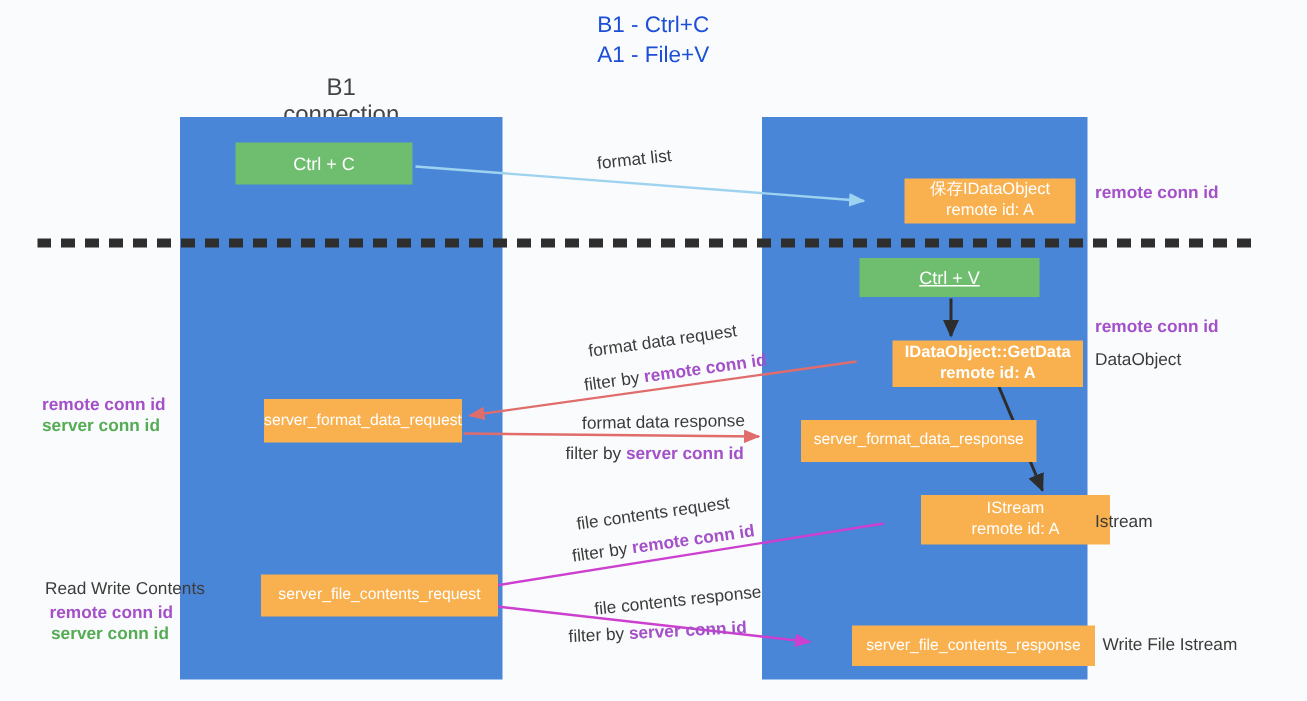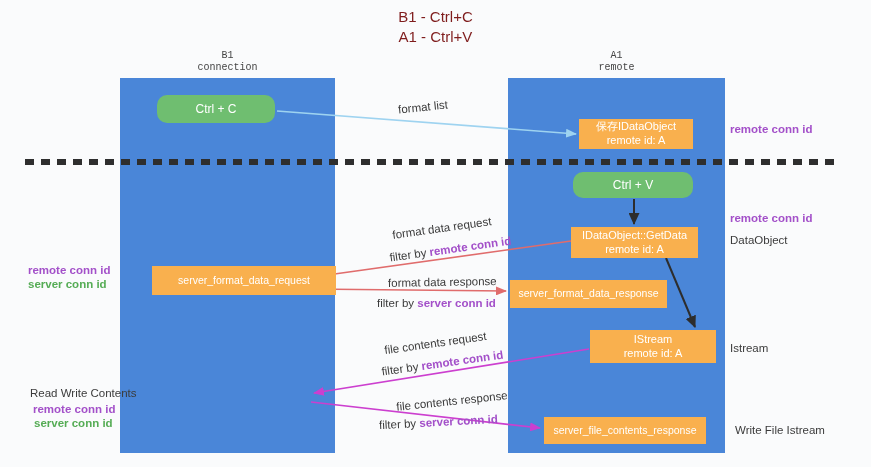--- a/index.html
+++ b/index.html
@@ -1,62 +1,58 @@
 <!DOCTYPE html>
 <html><head>
 <meta charset="utf-8">
 <style>
   html,body{margin:0;padding:0;}
   .canvas{
     position:relative;width:871px;height:467px;background:#fafbfc;
     font-family:"Liberation Sans",sans-serif;overflow:hidden;color:#3b3b3b;
   }
   .title{position:absolute;top:7px;left:0;width:871px;text-align:center;
-    font-size:15px;color:#7f1d1d;line-height:1.35;}
-  .col-head{position:absolute;top:50px;text-align:center;font-size:10px;color:#444;line-height:1.15;font-family:Liberation Mono, monospace;}
+    font-size:15px;color:#1d4ed8;line-height:1.35;}
+  .col-head{position:absolute;top:50px;text-align:center;font-size:16px;color:#444;line-height:1.15;}
   .col-head-b1{left:120px;width:215px;}
   .col-head-a1{left:508px;width:217px;}
   .column{position:absolute;top:78px;height:375px;background:#4A86D8;}
   .col-b1{left:120px;width:215px;}
   .col-a1{left:508px;width:217px;}
   .dash-sep{position:absolute;left:25px;top:159px;width:809px;height:6px;
     background:repeating-linear-gradient(90deg,#2e2e2e 0 9px,transparent 9px 16px);}
   .node{position:absolute;display:flex;flex-direction:column;align-items:center;
     justify-content:center;color:#fff;text-align:center;font-size:11px;line-height:1.25;
     white-space:nowrap;}
-  .green{background:#6FBE70;border-radius:10px;}
-  .orange{background:#F9B04E;}
+  .green{background:#6FBE70;}
+  .orange{background:#F9B04E;margin-left:24px;}
   .srv{font-size:10.5px;}
   .flabel{position:absolute;font-size:11.5px;color:#3b3b3b;white-space:nowrap;}
   .side{position:absolute;font-size:11.5px;white-space:nowrap;}
   .purple{color:#A350C9;font-weight:bold;}
   .greentxt{color:#55AC55;font-weight:bold;}
   svg.arrows{position:absolute;left:0;top:0;z-index:3;}
   .column{z-index:1;}
   .dash-sep{z-index:4;}
   .node{z-index:5;}
   .flabel,.side{z-index:6;}
 </style>
 </head>
 <body>
 
 <div class="canvas">
 
   <div class="title">
     <div>B1 - Ctrl+C</div>
-    <div>A1 - Ctrl+V</div>
+    <div>A1 - File+V</div>
   </div>
 
   <div class="col-head col-head-b1">
     <div>B1</div>
     <div>connection</div>
-  </div>
-  <div class="col-head col-head-a1">
-    <div>A1</div>
-    <div>remote</div>
   </div>
 
   <div class="column col-b1"></div>
   <div class="column col-a1"></div>
 
   <svg class="arrows" width="871" height="467">
     <defs>
       <marker id="mBlue" markerUnits="userSpaceOnUse" markerWidth="11" markerHeight="9" refX="10" refY="4.5" orient="auto">
         <path d="M0,0 L11,4.5 L0,9 z" fill="#9ED3F0"></path>
       </marker>
@@ -83,42 +79,45 @@
 
   <div class="node green" style="left:157px;top:95px;width:118px;height:28px;font-size:12px;">
     <span>Ctrl + C</span>
   </div>
 
   <div class="node orange" style="left:579px;top:119px;width:114px;height:30px;">
     <span>保存IDataObject</span>
     <span>remote id: A</span>
   </div>
 
-  <div class="node green" style="left:573px;top:172px;width:120px;height:26px;font-size:12px;">
+  <div class="node green" style="left:573px;top:172px;width:120px;height:26px;font-size:12px;text-decoration:underline;">
     <span>Ctrl + V</span>
   </div>
 
-  <div class="node orange" style="left:571px;top:227px;width:127px;height:31px;">
+  <div class="node orange" style="left:571px;top:227px;width:127px;height:31px;font-weight:bold;">
     <span>IDataObject::GetData</span>
     <span>remote id: A</span>
   </div>
 
   <div class="node orange" style="left:590px;top:330px;width:126px;height:33px;">
     <span>IStream</span>
     <span>remote id: A</span>
   </div>
 
-  <div class="node orange srv" style="left:152px;top:266px;width:184px;height:29px;text-align:right;">
+  <div class="node orange srv" style="left:152px;top:266px;width:132px;height:29px;text-align:right;">
     <span>server_format_data_request</span>
   </div>
 
   <div class="node orange srv" style="left:510px;top:280px;width:157px;height:28px;">
     <span>server_format_data_response</span>
   </div>
 
+  <div class="node orange srv" style="left:150px;top:383px;width:158px;height:28px;">
+    <span>server_file_contents_request</span>
+  </div>
 
   <div class="node orange srv" style="left:544px;top:417px;width:162px;height:27px;justify-content:center;">
     <span>server_file_contents_response</span>
   </div>
 
   <div class="flabel" style="left:398px;top:101px;transform:rotate(-6deg);">format list</div>
 
   <div class="flabel" style="left:392px;top:222px;transform:rotate(-8deg);">format data request</div>
   <div class="flabel" style="left:389px;top:243px;transform:rotate(-8deg);">
     <span>filter by </span><span class="purple">remote conn id</span>

